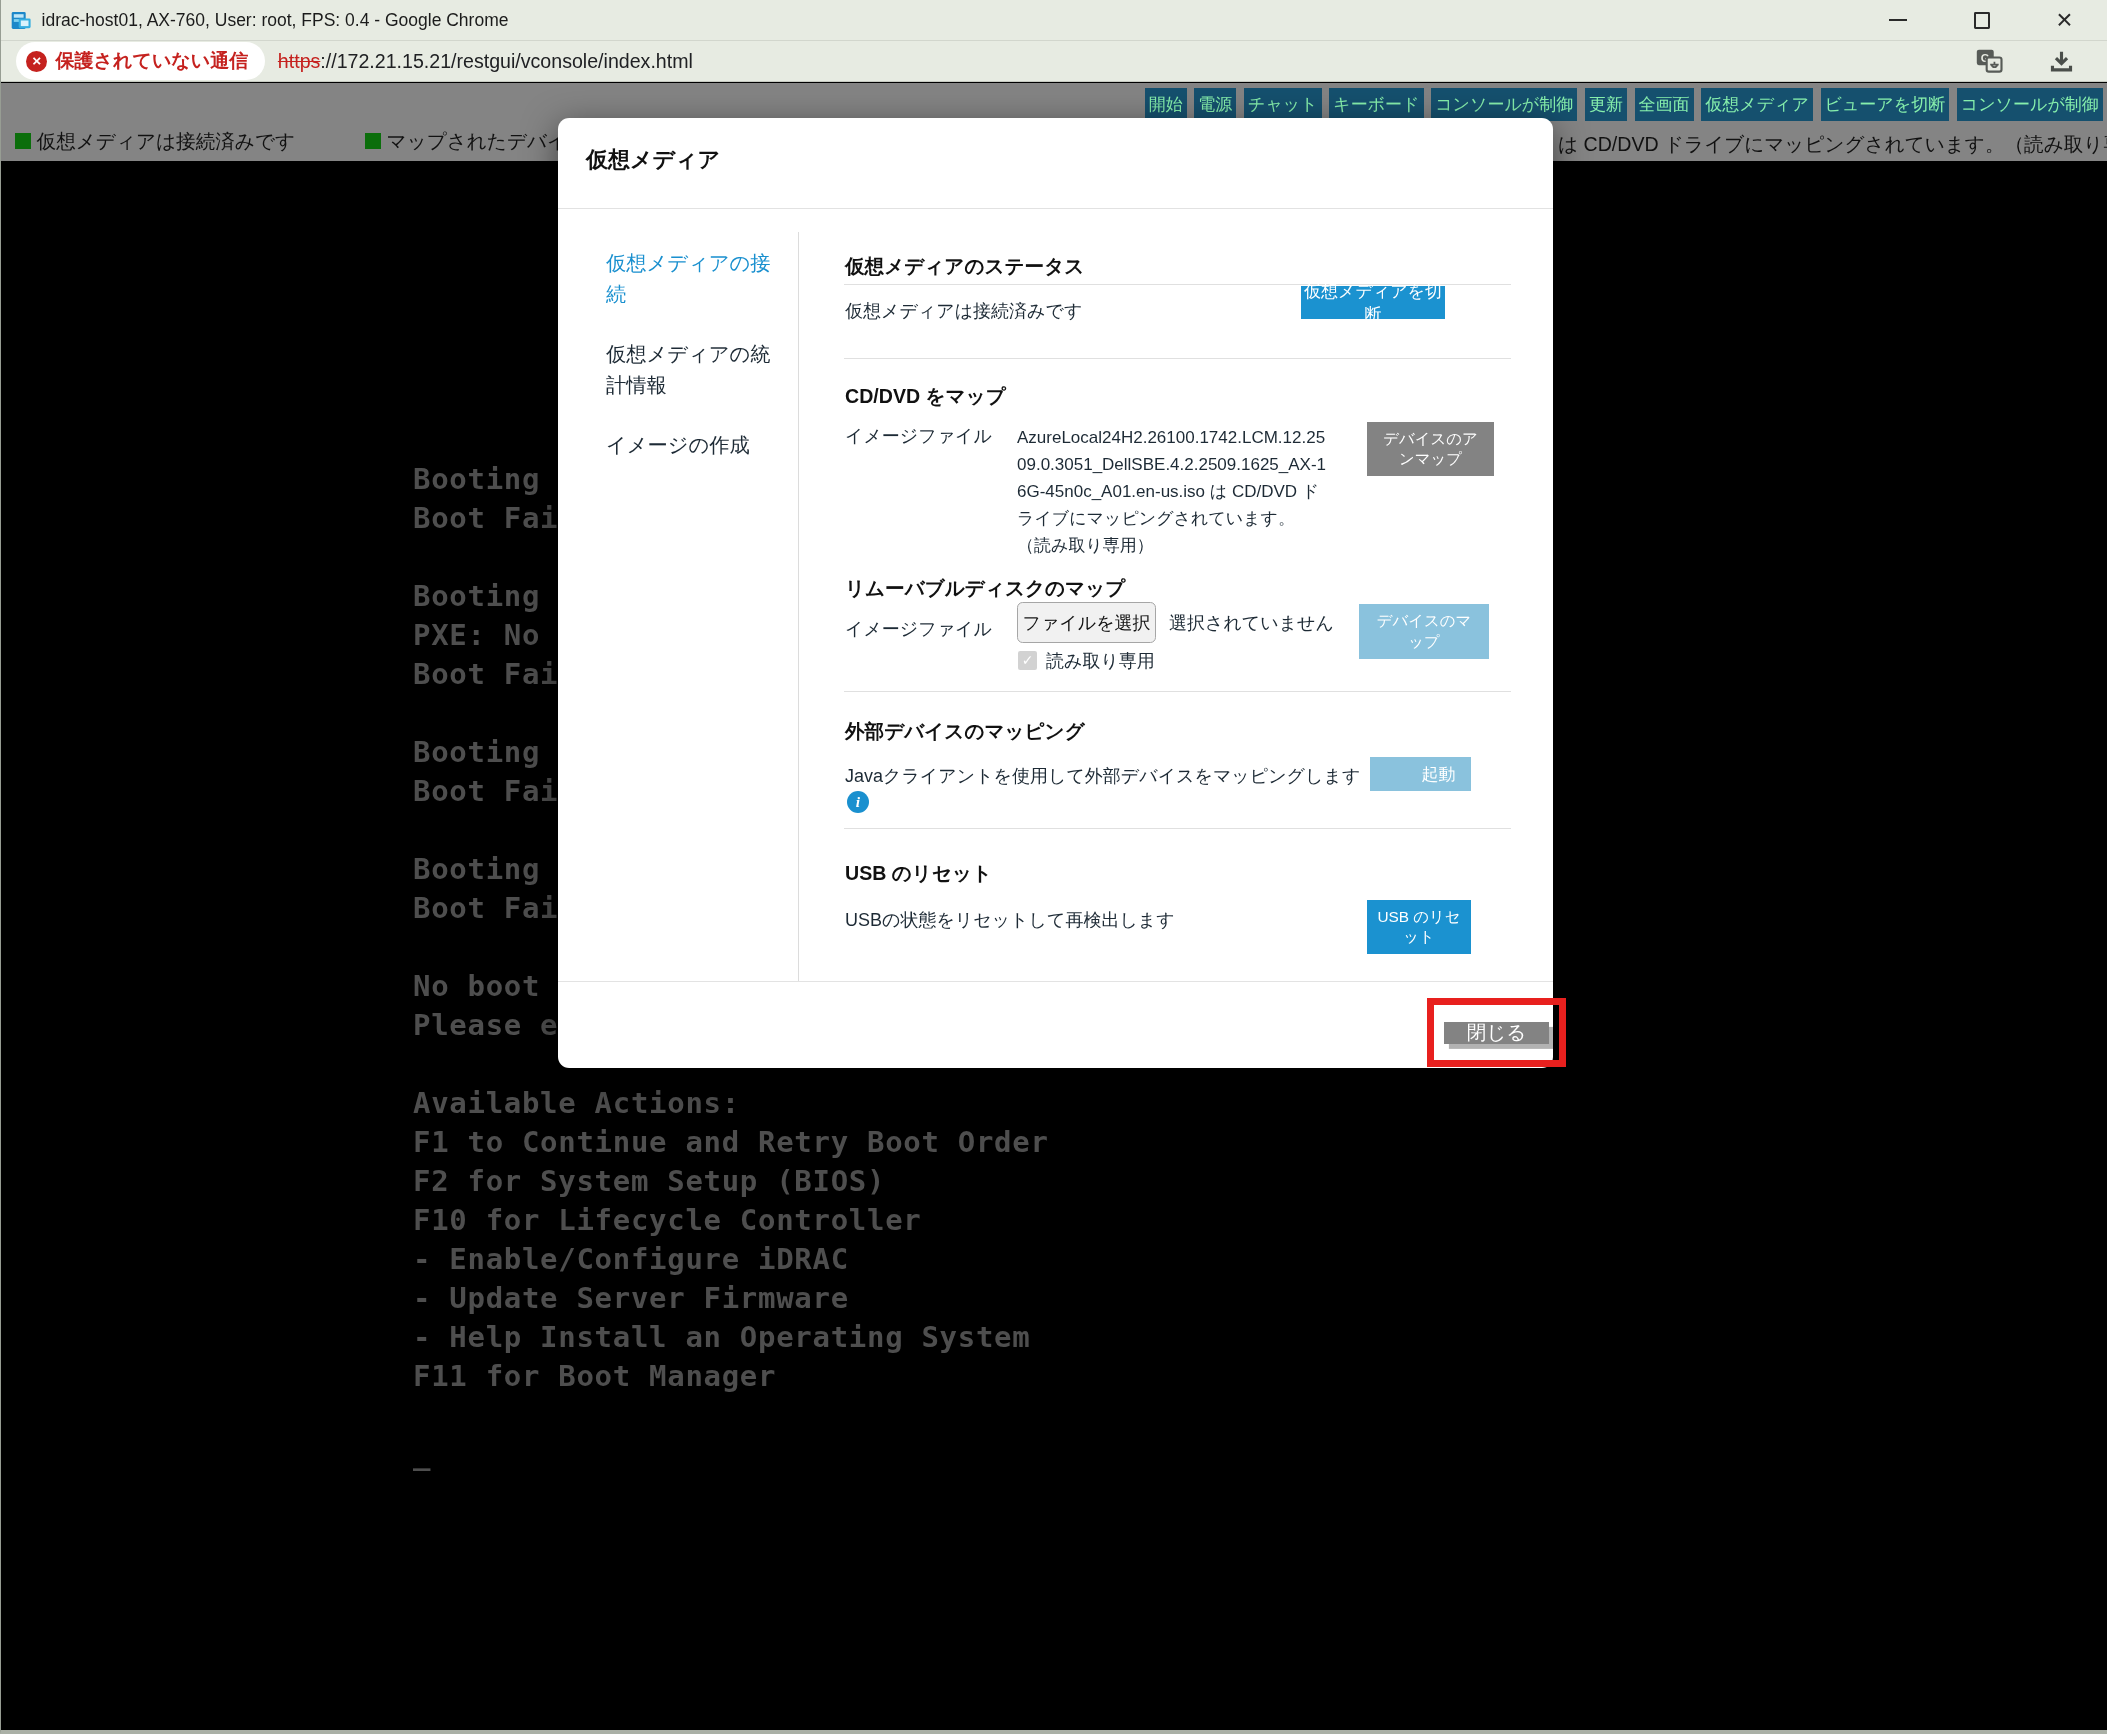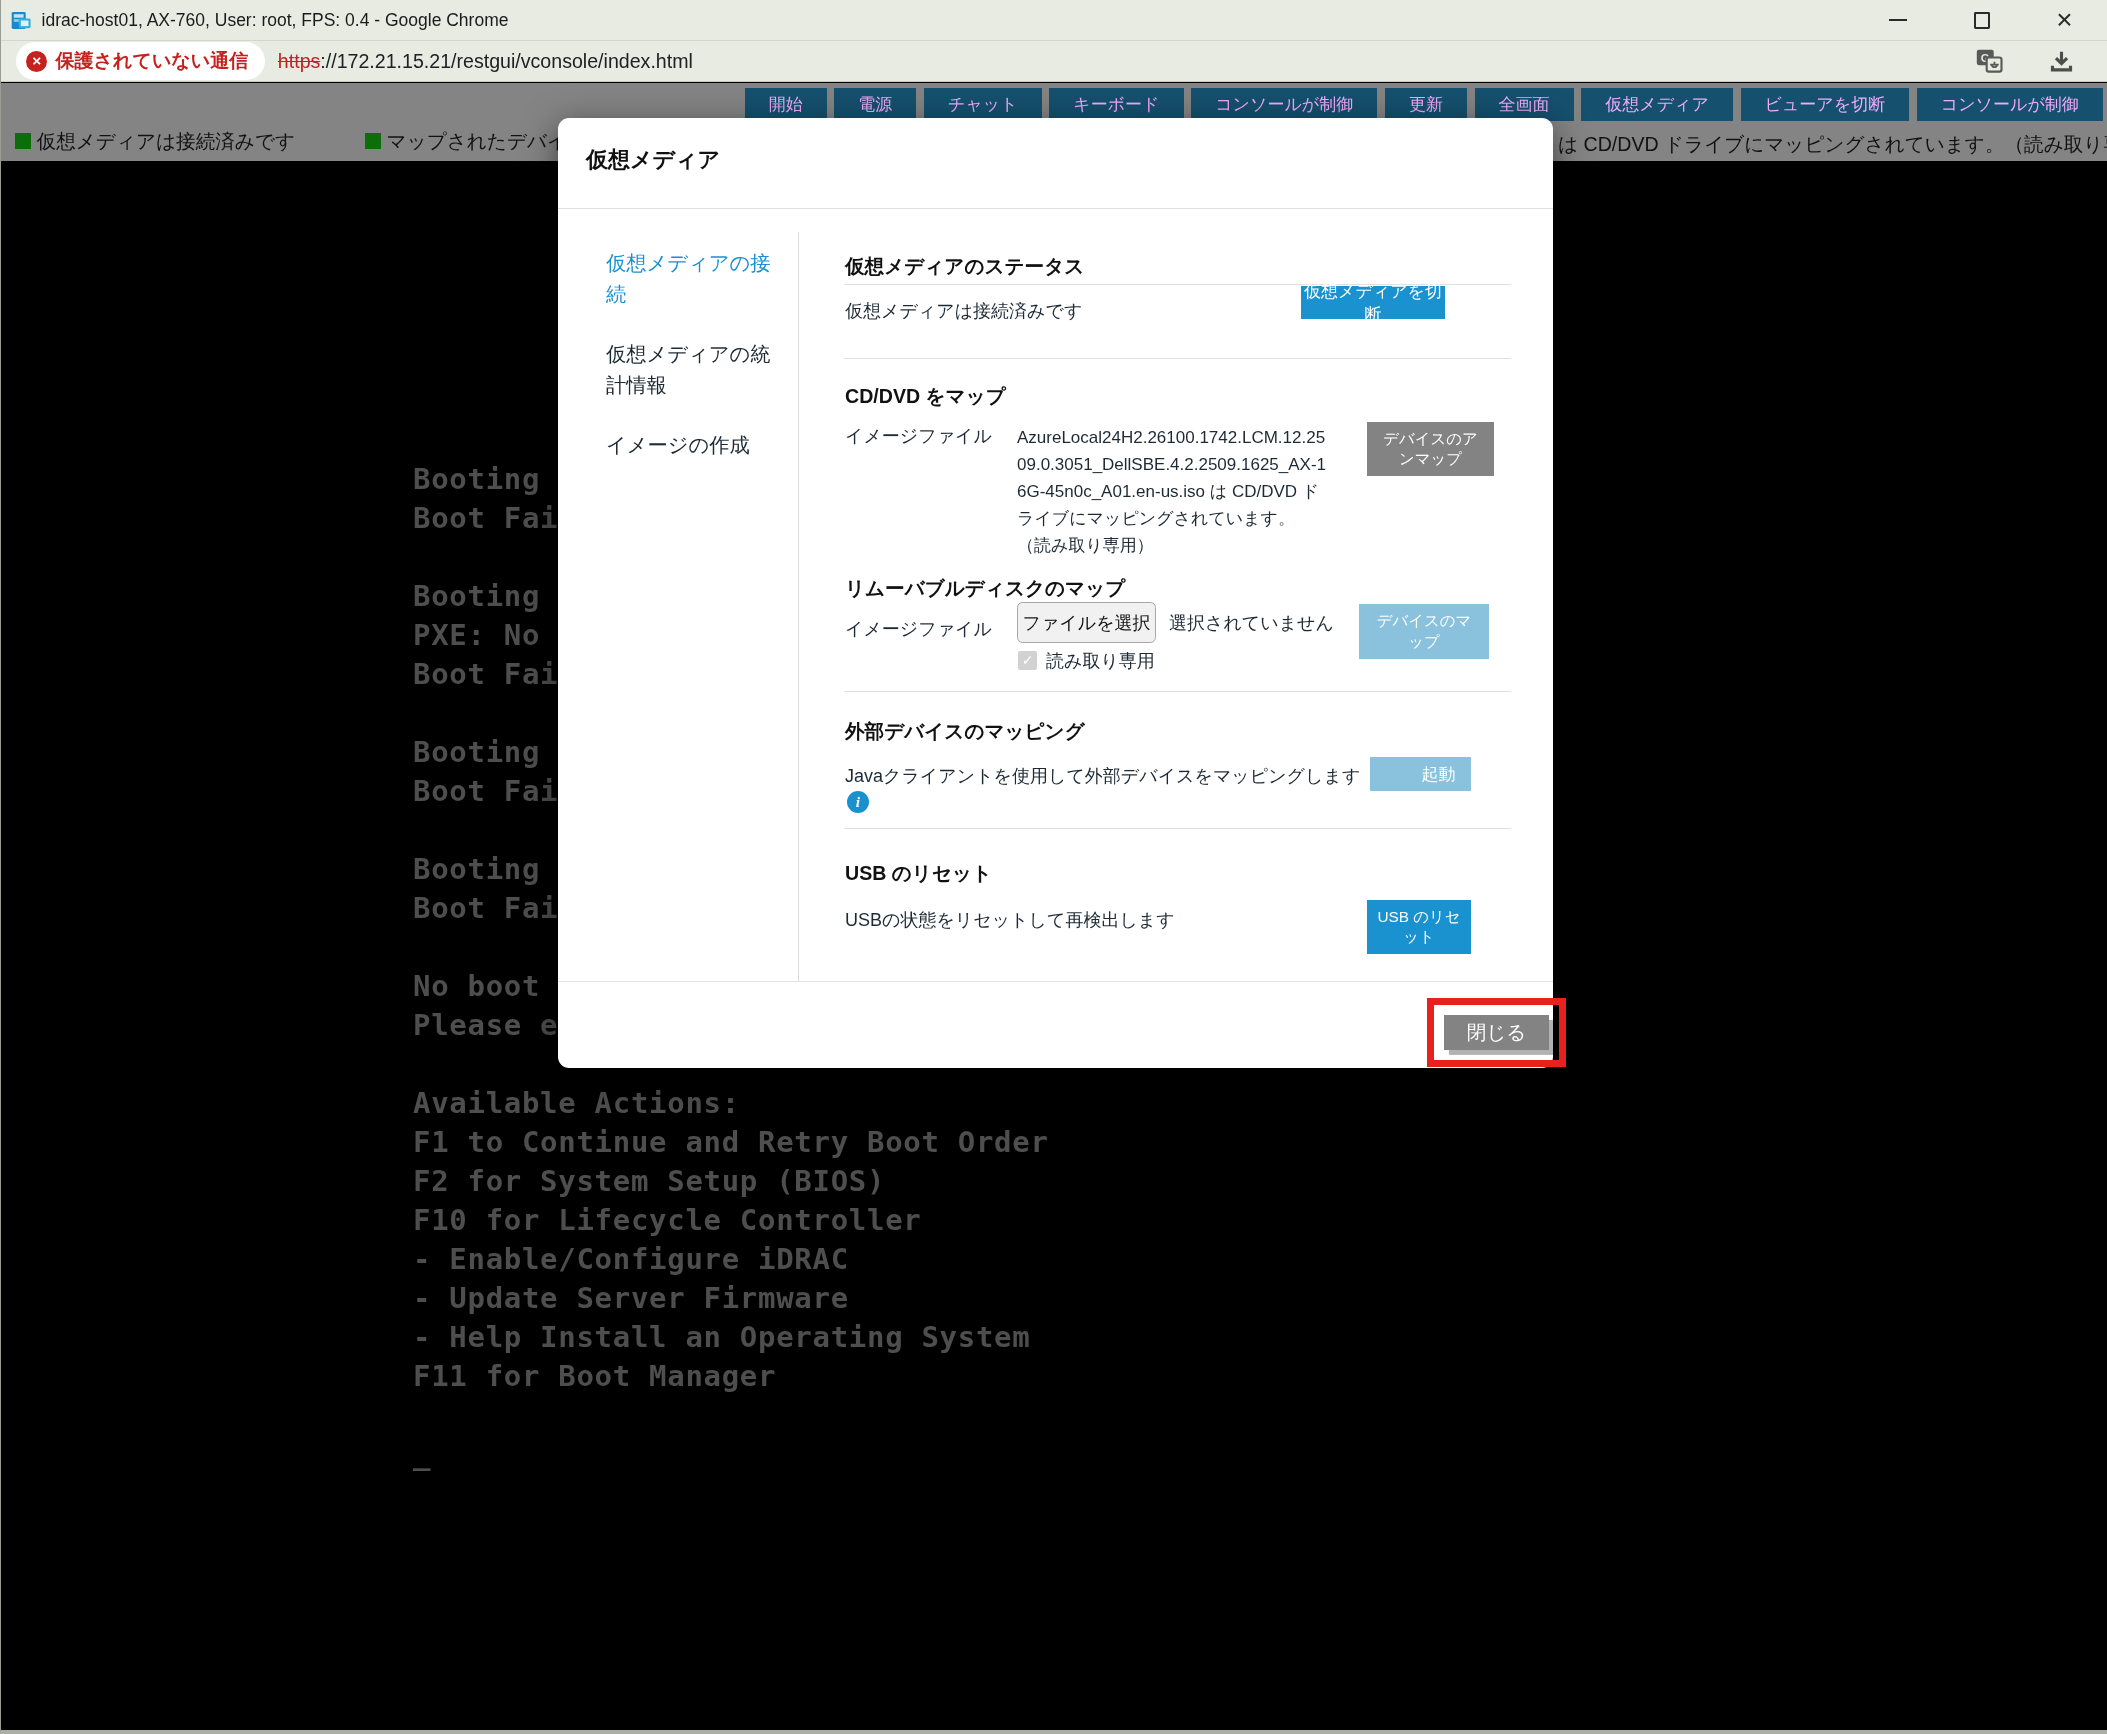--- a/index.html
+++ b/index.html
@@ -26,21 +26,21 @@
   .notsec-icon{width:21px;height:21px;border-radius:50%;background:#c5221f;color:#fff;font-size:15.4px;font-weight:bold;display:flex;align-items:center;justify-content:center;line-height:1;}
   .security-label{color:#c5221f;font-size:19px;font-weight:bold;white-space:nowrap;}
   .url{margin-left:12.6px;font-size:19.6px;color:#202124;white-space:nowrap;}
   .url .scheme{color:#c5221f;text-decoration:line-through;}
   .addr-icons{margin-left:auto;display:flex;align-items:center;gap:46px;padding-right:18px;}
 
   
   .viewport{position:absolute;top:83px;left:0;right:0;bottom:0;background:#000;}
   .graybar{position:absolute;top:0;left:0;right:0;height:78px;background:#848484;}
   .toolbar{position:absolute;top:4.9px;right:4.2px;display:flex;gap:7.7px;}
-  .tbtn{background:#15506e;color:#f0abfc;font-size:17px;padding:0 24px;height:33px;display:flex;align-items:center;white-space:nowrap;cursor:pointer;}
+  .tbtn{background:#15506e;color:#86efac;font-size:17px;padding:0 4px;height:33px;display:flex;align-items:center;white-space:nowrap;cursor:pointer;}
   .statusrow{position:absolute;top:42px;left:0;right:0;height:34px;font-size:19.6px;color:#111;}
   .status-item{position:absolute;display:flex;align-items:center;gap:5.6px;white-space:nowrap;}
   .status-sq{width:16px;height:16px;background:#0b6e0b;flex:0 0 auto;}
   .status-1{left:14px;top:2.8px;}
   .status-2{left:364px;top:2.8px;}
   .status-right{position:absolute;left:1557px;top:5.6px;white-space:nowrap;}
 
   
   .console{position:absolute;left:412px;top:377px;margin:0;font-family:"DejaVu Sans Mono","Liberation Mono",monospace;font-size:29px;line-height:39px;color:#4e4e4e;font-weight:bold;letter-spacing:0.7px;}
 
@@ -71,21 +71,21 @@
   .btn-usb{position:absolute;left:809px;top:782px;width:104px;height:54px;font-size:15.4px;line-height:20.3px;padding:0 8.4px;}
 
   .file-text{position:absolute;left:459px;top:306px;width:314px;font-size:17px;line-height:27px;color:#1d2a35;word-break:break-all;}
   .choose-btn{position:absolute;left:459px;top:484px;width:139px;height:41px;background:#f1f1f1;border:1.4px solid #a6a6a6;border-radius:5.6px;font-size:18px;color:#111;display:flex;align-items:center;justify-content:center;cursor:pointer;box-sizing:border-box;}
   .no-file{position:absolute;left:611px;top:493px;font-size:18px;color:#1d2a35;white-space:nowrap;}
   .cbx{position:absolute;left:460px;top:533px;width:19px;height:19px;background:#d2d2d2;border-radius:2.1px;color:#fff;font-size:14px;line-height:19px;text-align:center;}
   .cbx-label{position:absolute;left:488px;top:531px;font-size:18px;color:#1d2a35;white-space:nowrap;}
   .info-icon{position:absolute;left:289px;top:673px;width:22px;height:22px;border-radius:50%;background:#1a90cf;color:#fff;font-family:"Liberation Serif","DejaVu Serif",serif;font-style:italic;font-weight:bold;font-size:15.4px;display:flex;align-items:center;justify-content:center;}
 
   .red-box{position:absolute;left:869px;top:880px;width:139px;height:69px;border:7.7px solid #e8201e;box-sizing:border-box;display:flex;align-items:center;justify-content:center;}
-  .btn-close-modal{width:105px;height:35px;font-size:19.6px;box-shadow:4.9px 4.9px 0 rgba(0,0,0,.30);}
+  .btn-close-modal{width:105px;height:22px;font-size:19.6px;box-shadow:4.9px 4.9px 0 rgba(0,0,0,.30);}
 
   .icon-svg{display:block;}
 </style>
 </head>
 <body>
 
 <div class="window">
 
   <div class="titlebar">
     <svg class="tab-icon icon-svg" viewBox="0 0 30 30">

